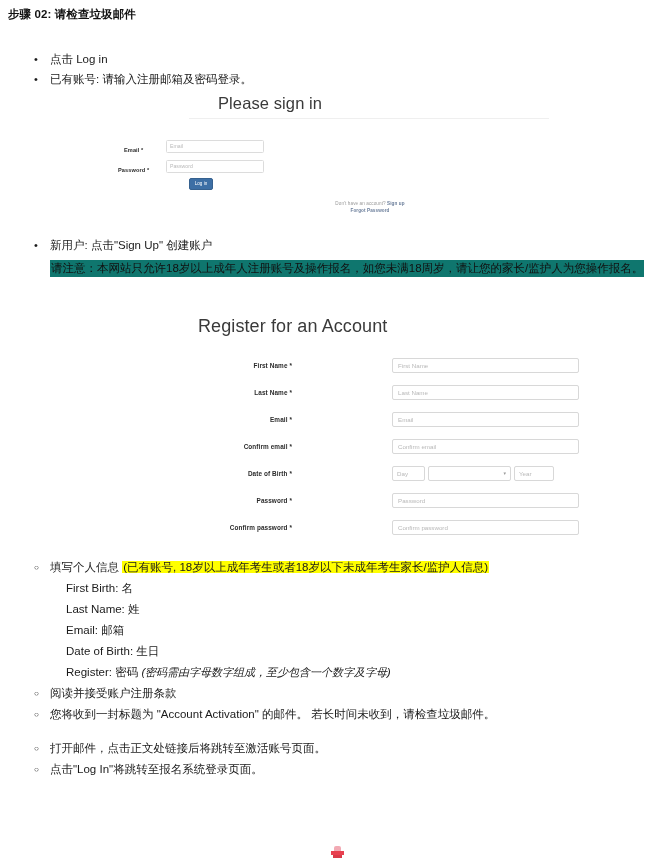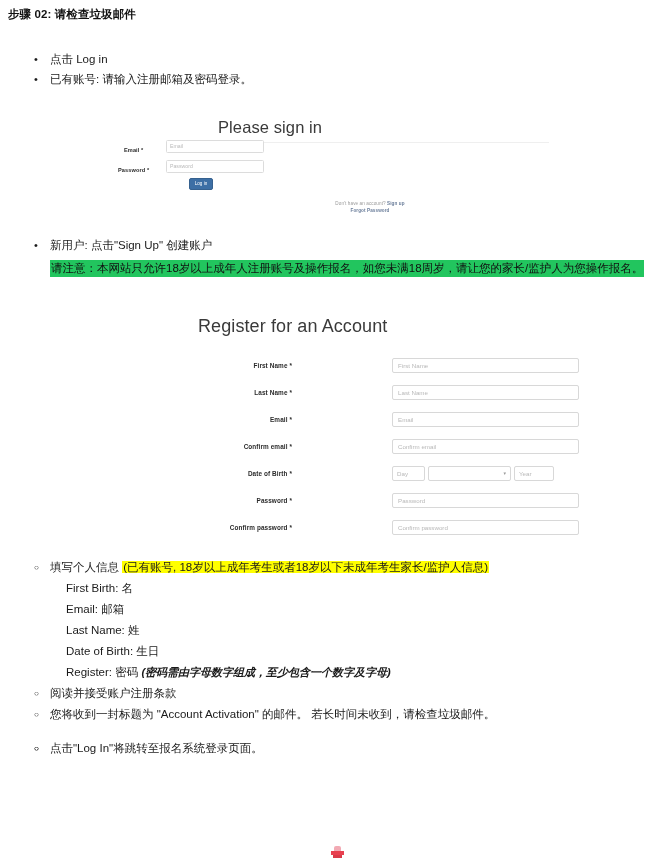--- a/index.html
+++ b/index.html
@@ -53,21 +53,20 @@
     color: #1a1a1a;
   }
 
   
   .signin-card {
     position: absolute;
     left: 186px;
     top: 92px;
     width: 368px;
     height: 110px;
-    margin-top: 24px;
   }
   .signin-title {
     position: absolute;
     left: 32px;
     top: 2px;
     font-size: 16.5px;
     font-weight: normal;
     color: #3a3a3a;
     letter-spacing: 0.1px;
   }
@@ -148,21 +147,21 @@
 
   
   .newuser-block {
     position: absolute;
     left: 20px;
     top: 235px;
     width: 637px;
   }
   .highlight-note {
     display: inline-block;
-    background: #22c55e;
+    background: #0f766e;
     font-size: 11.5px;
     line-height: 17px;
     color: #111;
     font-weight: 500;
     white-space: nowrap;
     padding: 0 1px;
   }
   .newuser-note-row {
     margin-top: 3px;
     padding-left: 30px;
@@ -302,21 +301,20 @@
     color: #1a1a1a;
     white-space: nowrap;
   }
   .hl-inline {
     background: #ffff00;
     padding: 0 1px;
   }
   .italic-note {
     font-style: italic;
     font-size: 11px;
-    font-weight: bold;
   }
   .gap-block { height: 13px; }
 
   
   .bottom-graphic {
     position: absolute;
     left: 331px;
     top: 846px;
     width: 13px;
     height: 12px;
@@ -444,26 +442,26 @@
   <div class="circle-row">
     <span class="marker-circle">○</span>
     <span>填写个人信息 </span><span class="hl-inline">(已有账号, 18岁以上成年考生或者18岁以下未成年考生家长/监护人信息)</span>
   </div>
 
   <div class="sub-line">
     <span>First Birth:</span>
     <span>名</span>
   </div>
   <div class="sub-line">
+    <span>Last Name:</span>
+    <span>姓</span>
+  </div>
+  <div class="sub-line">
     <span>Email:</span>
     <span>邮箱</span>
-  </div>
-  <div class="sub-line">
-    <span>Last Name:</span>
-    <span>姓</span>
   </div>
   <div class="sub-line">
     <span>Date of Birth:</span>
     <span>生日</span>
   </div>
   <div class="sub-line">
     <span>Register:</span>
     <span>密码</span>
     <span class="italic-note">(密码需由字母数字组成，至少包含一个数字及字母)</span>
   </div>
@@ -474,20 +472,21 @@
   </div>
   <div class="circle-row">
     <span class="marker-circle">○</span>
     <span>您将收到一封标题为 "Account Activation" 的邮件。 若长时间未收到，请检查垃圾邮件。</span>
   </div>
 
   <div class="gap-block"></div>
 
   <div class="circle-row">
     <span class="marker-circle">○</span>
+    <span>打开邮件，点击正文处链接后将跳转至激活账号页面。</span>
   </div>
   <div class="circle-row">
     <span class="marker-circle">○</span>
     <span>点击"Log In"将跳转至报名系统登录页面。</span>
   </div>
 </div>
 
 <div class="bottom-graphic">
   <div class="bg-top"></div>
   <div class="bg-mid"></div>

